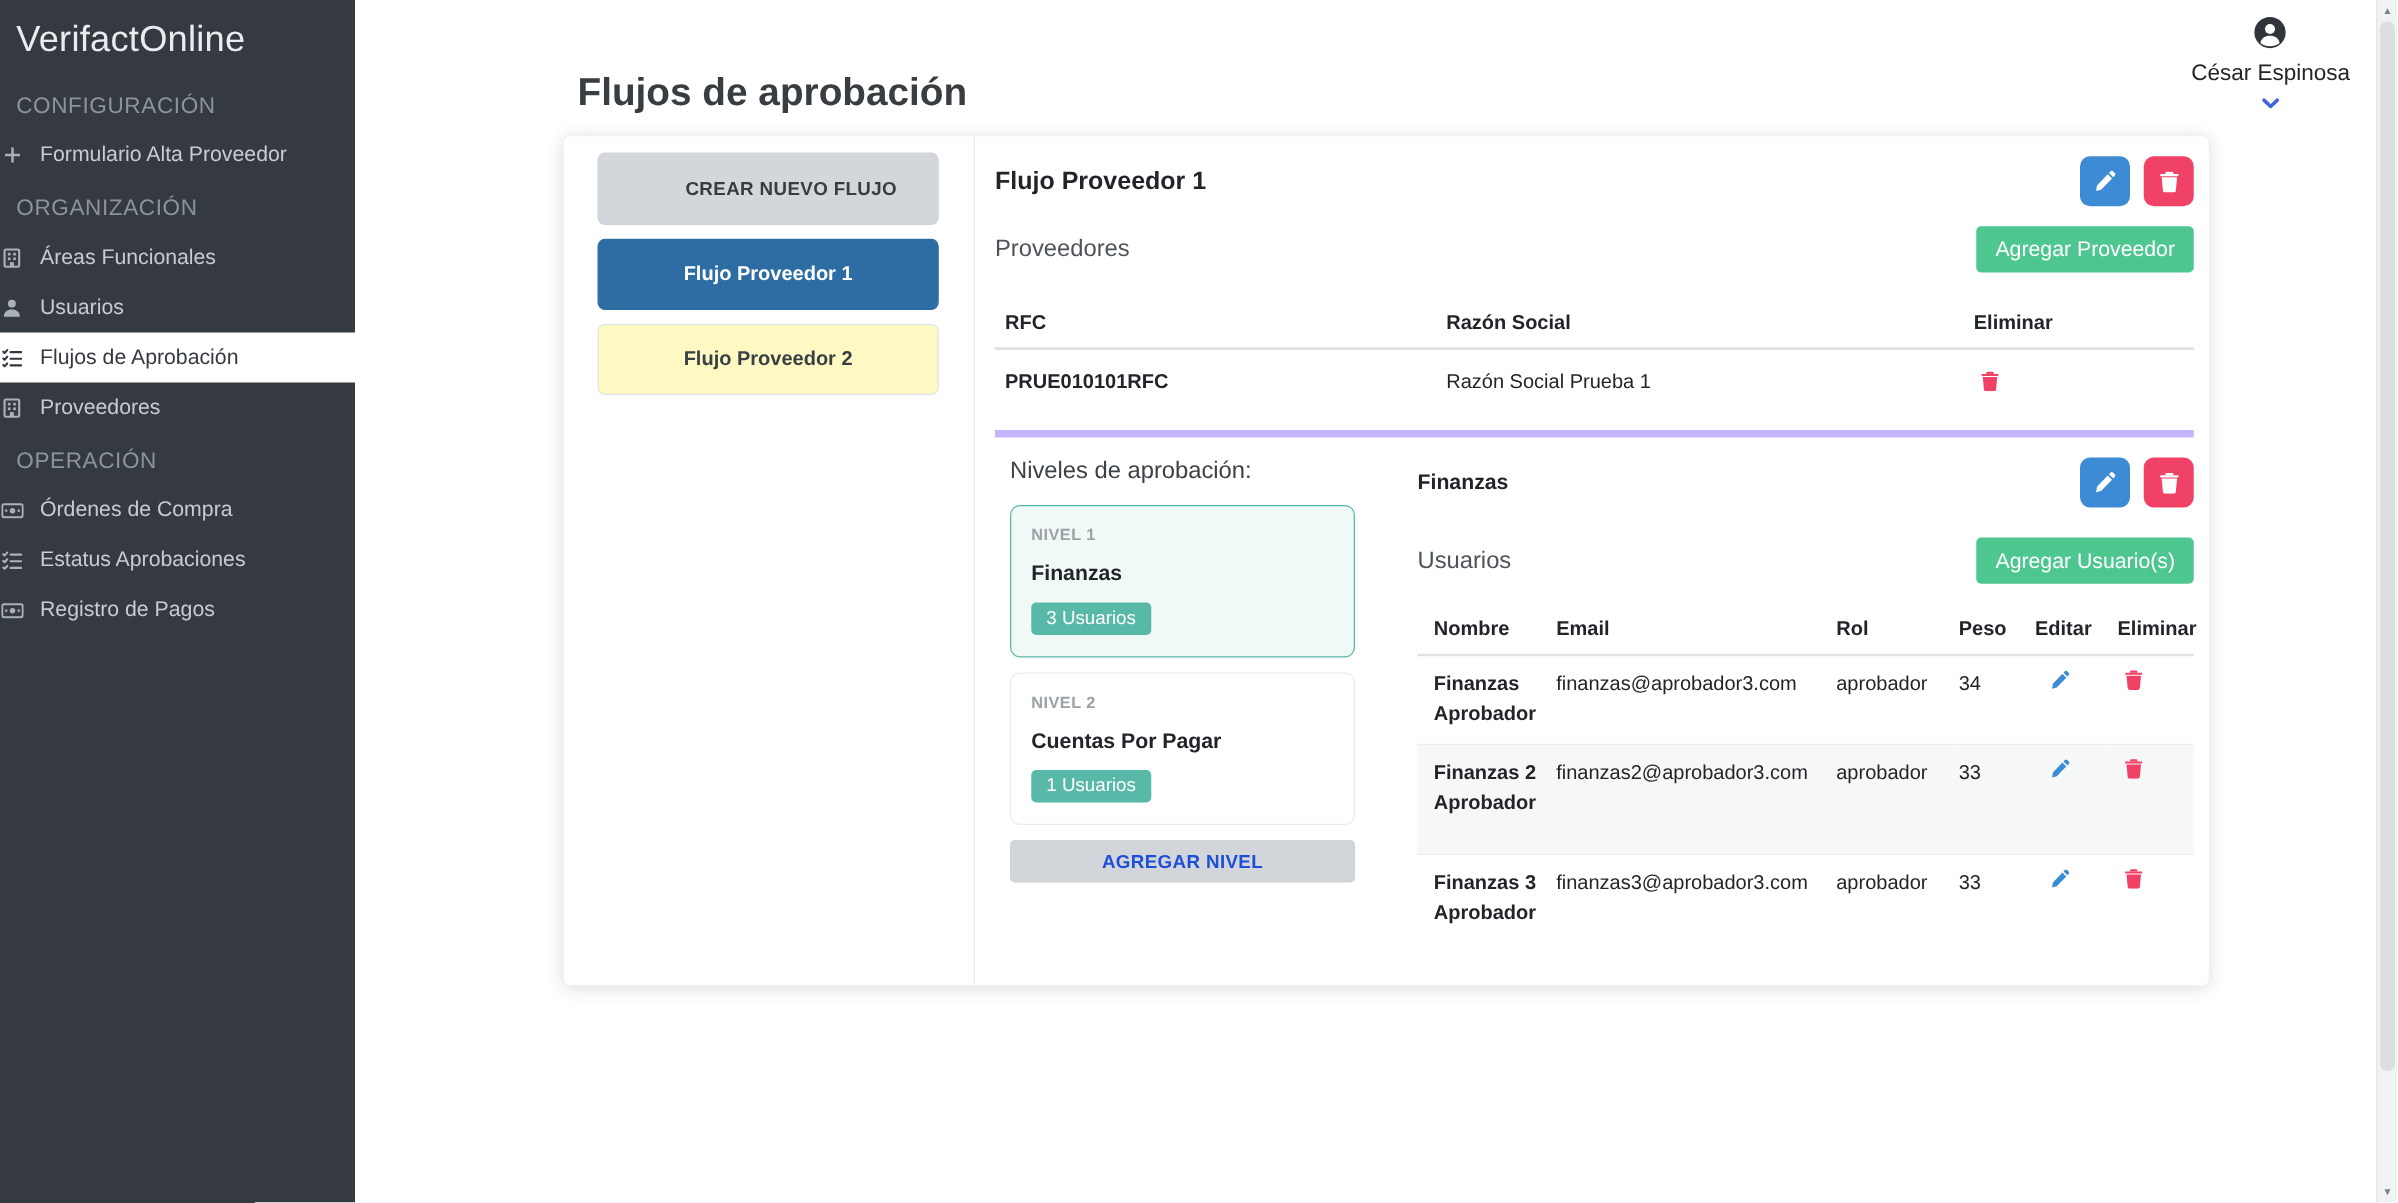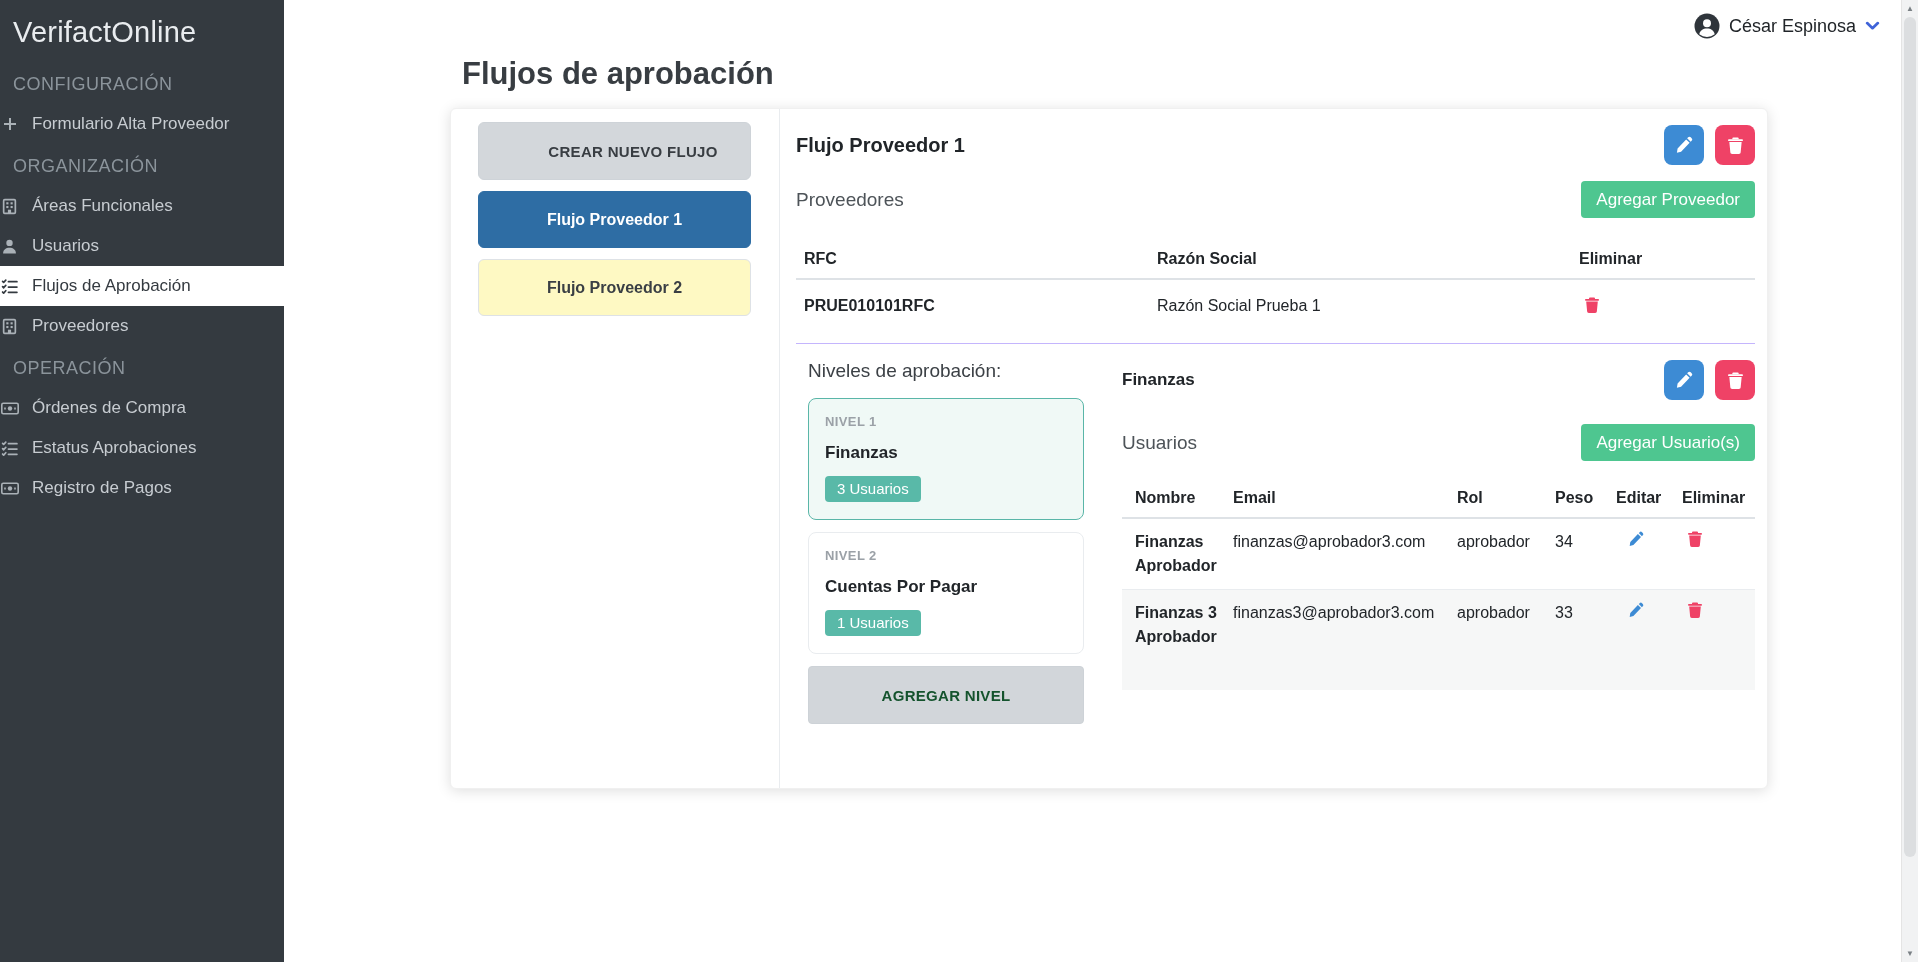--- a/index.html
+++ b/index.html
@@ -27,21 +27,21 @@
     height:40px; display:flex; align-items:center; gap:13px;
     color:#c7ccd1; font-size:17px; cursor:pointer;
   }
   .nav-item .nicon { width:19px; display:flex; justify-content:center; color:#aab1b7; }
   .nav-item.active { background:#ffffff; color:#343a40; }
   .nav-item.active .nicon { color:#343a40; }
 
   
   .user-chip {
     position:absolute; top:13px; right:38px;
-    display:flex; align-items:center; gap:9px; cursor:pointer;
+    display:flex; align-items:center; gap:9px; cursor:pointer;flex-direction:column;
   }
   .user-chip .uname { font-size:18px; color:#212529; }
 
   
   .page-title {
     position:absolute; left:462px; top:56px;
     font-size:31px; font-weight:bold; color:#383d42;
   }
   .card {
     position:absolute; left:450px; top:108px; width:1318px; height:681px;
@@ -96,38 +96,38 @@
     text-align:left; font-size:16px; font-weight:bold; color:#212529;
     padding:10px 8px; border-bottom:2px solid #dee2e6;
   }
   .prov-table td { font-size:16px; padding:17px 8px 18px; vertical-align:top; }
   .cell-bold { font-weight:bold; }
   .trash-link { color:#ef4266; cursor:pointer; display:inline-block; margin-left:6px; }
   .pencil-link { color:#3d8bd4; cursor:pointer; display:inline-block; }
 
   
   .levels-section {
-    display:flex; margin-top:8px; border-top:1px solid #c4b5fd; padding-top:16px;
+    display:flex; margin-top:8px; border-top:6px solid #c4b5fd; padding-top:16px;gap:12px;
   }
   .levels-col { width:276px; flex:0 0 276px; margin-left:12px; }
   .levels-heading { font-size:19px; color:#3c4146; margin-bottom:16px; }
   .level-card {
     border-radius:8px; padding:15px 16px 17px; margin-bottom:12px; cursor:pointer;
     border:1px solid #e9ecef; background:#fff;
   }
   .level-card.active { border:1px solid #5ab6a8; background:#f0f9f6; }
   .lvl-tag { font-size:13px; font-weight:bold; color:#9ba1a7; letter-spacing:.4px; }
   .lvl-name { font-size:17px; font-weight:bold; color:#212529; margin:14px 0 13px; }
   .lvl-badge {
     display:inline-block; background:#59b9a8; color:#fff; font-size:15px;
     padding:4px 12px 5px; border-radius:4px;
   }
   .btn-add-level {
-    height:58px; background:#d2d6da; border:1px solid #cdd2d7; border-radius:4px;
-    font-size:15px; font-weight:bold; color:#14532d; letter-spacing:.3px; margin-top:1px;
+    height:34px; background:#d2d6da; border:1px solid #cdd2d7; border-radius:4px;
+    font-size:15px; font-weight:bold; color:#1d4ed8; letter-spacing:.3px; margin-top:1px;
   }
 
   
   .level-detail { flex:1; margin-left:38px; }
   .level-title { font-size:17px; font-weight:bold; color:#212529; }
   .users-table { width:100%; margin-top:20px; }
   .users-table th {
     text-align:left; font-size:16px; font-weight:bold; color:#212529;
     padding:8px 5px 10px; border-bottom:2px solid #dee2e6;
   }
@@ -428,20 +428,38 @@
                     </svg>
               </span></td>
               <td><span class="trash-link">
                 <svg viewBox="0 0 14 16" width="14" height="16" fill="currentColor">
                       <path d="M1.2 4.6h11.6l-.9 9.5A1.8 1.8 0 0 1 10.1 16H3.9a1.8 1.8 0 0 1-1.8-1.9l-.9-9.5z"></path>
                       <rect x="0" y="2.1" width="14" height="1.7" rx=".8"></rect>
                       <path d="M5 .4h4a1 1 0 0 1 1 1v.7H4v-.7a1 1 0 0 1 1-1z"></path>
                     </svg>
               </span></td>
             </tr>
+            <tr class="r2">
+              <td class="cell-bold">Finanzas 2 Aprobador</td>
+              <td>finanzas2@aprobador3.com</td>
+              <td>aprobador</td>
+              <td>33</td>
+              <td><span class="pencil-link" style="margin-left:12px;">
+                <svg viewBox="0 0 16 16" width="16" height="16" fill="currentColor">
+                      <path d="M11.7 1.2a1.6 1.6 0 0 1 2.3 0l.8.8a1.6 1.6 0 0 1 0 2.3l-.9.9-3.1-3.1.9-.9zM9.9 3l3.1 3.1-7.6 7.8-3.7 1 .6-3.9L9.9 3z"></path>
+                    </svg>
+              </span></td>
+              <td><span class="trash-link">
+                <svg viewBox="0 0 14 16" width="14" height="16" fill="currentColor">
+                      <path d="M1.2 4.6h11.6l-.9 9.5A1.8 1.8 0 0 1 10.1 16H3.9a1.8 1.8 0 0 1-1.8-1.9l-.9-9.5z"></path>
+                      <rect x="0" y="2.1" width="14" height="1.7" rx=".8"></rect>
+                      <path d="M5 .4h4a1 1 0 0 1 1 1v.7H4v-.7a1 1 0 0 1 1-1z"></path>
+                    </svg>
+              </span></td>
+            </tr>
             <tr class="r3">
               <td class="cell-bold">Finanzas 3 Aprobador</td>
               <td>finanzas3@aprobador3.com</td>
               <td>aprobador</td>
               <td>33</td>
               <td><span class="pencil-link" style="margin-left:12px;">
                 <svg viewBox="0 0 16 16" width="16" height="16" fill="currentColor">
                       <path d="M11.7 1.2a1.6 1.6 0 0 1 2.3 0l.8.8a1.6 1.6 0 0 1 0 2.3l-.9.9-3.1-3.1.9-.9zM9.9 3l3.1 3.1-7.6 7.8-3.7 1 .6-3.9L9.9 3z"></path>
                     </svg>
               </span></td>

